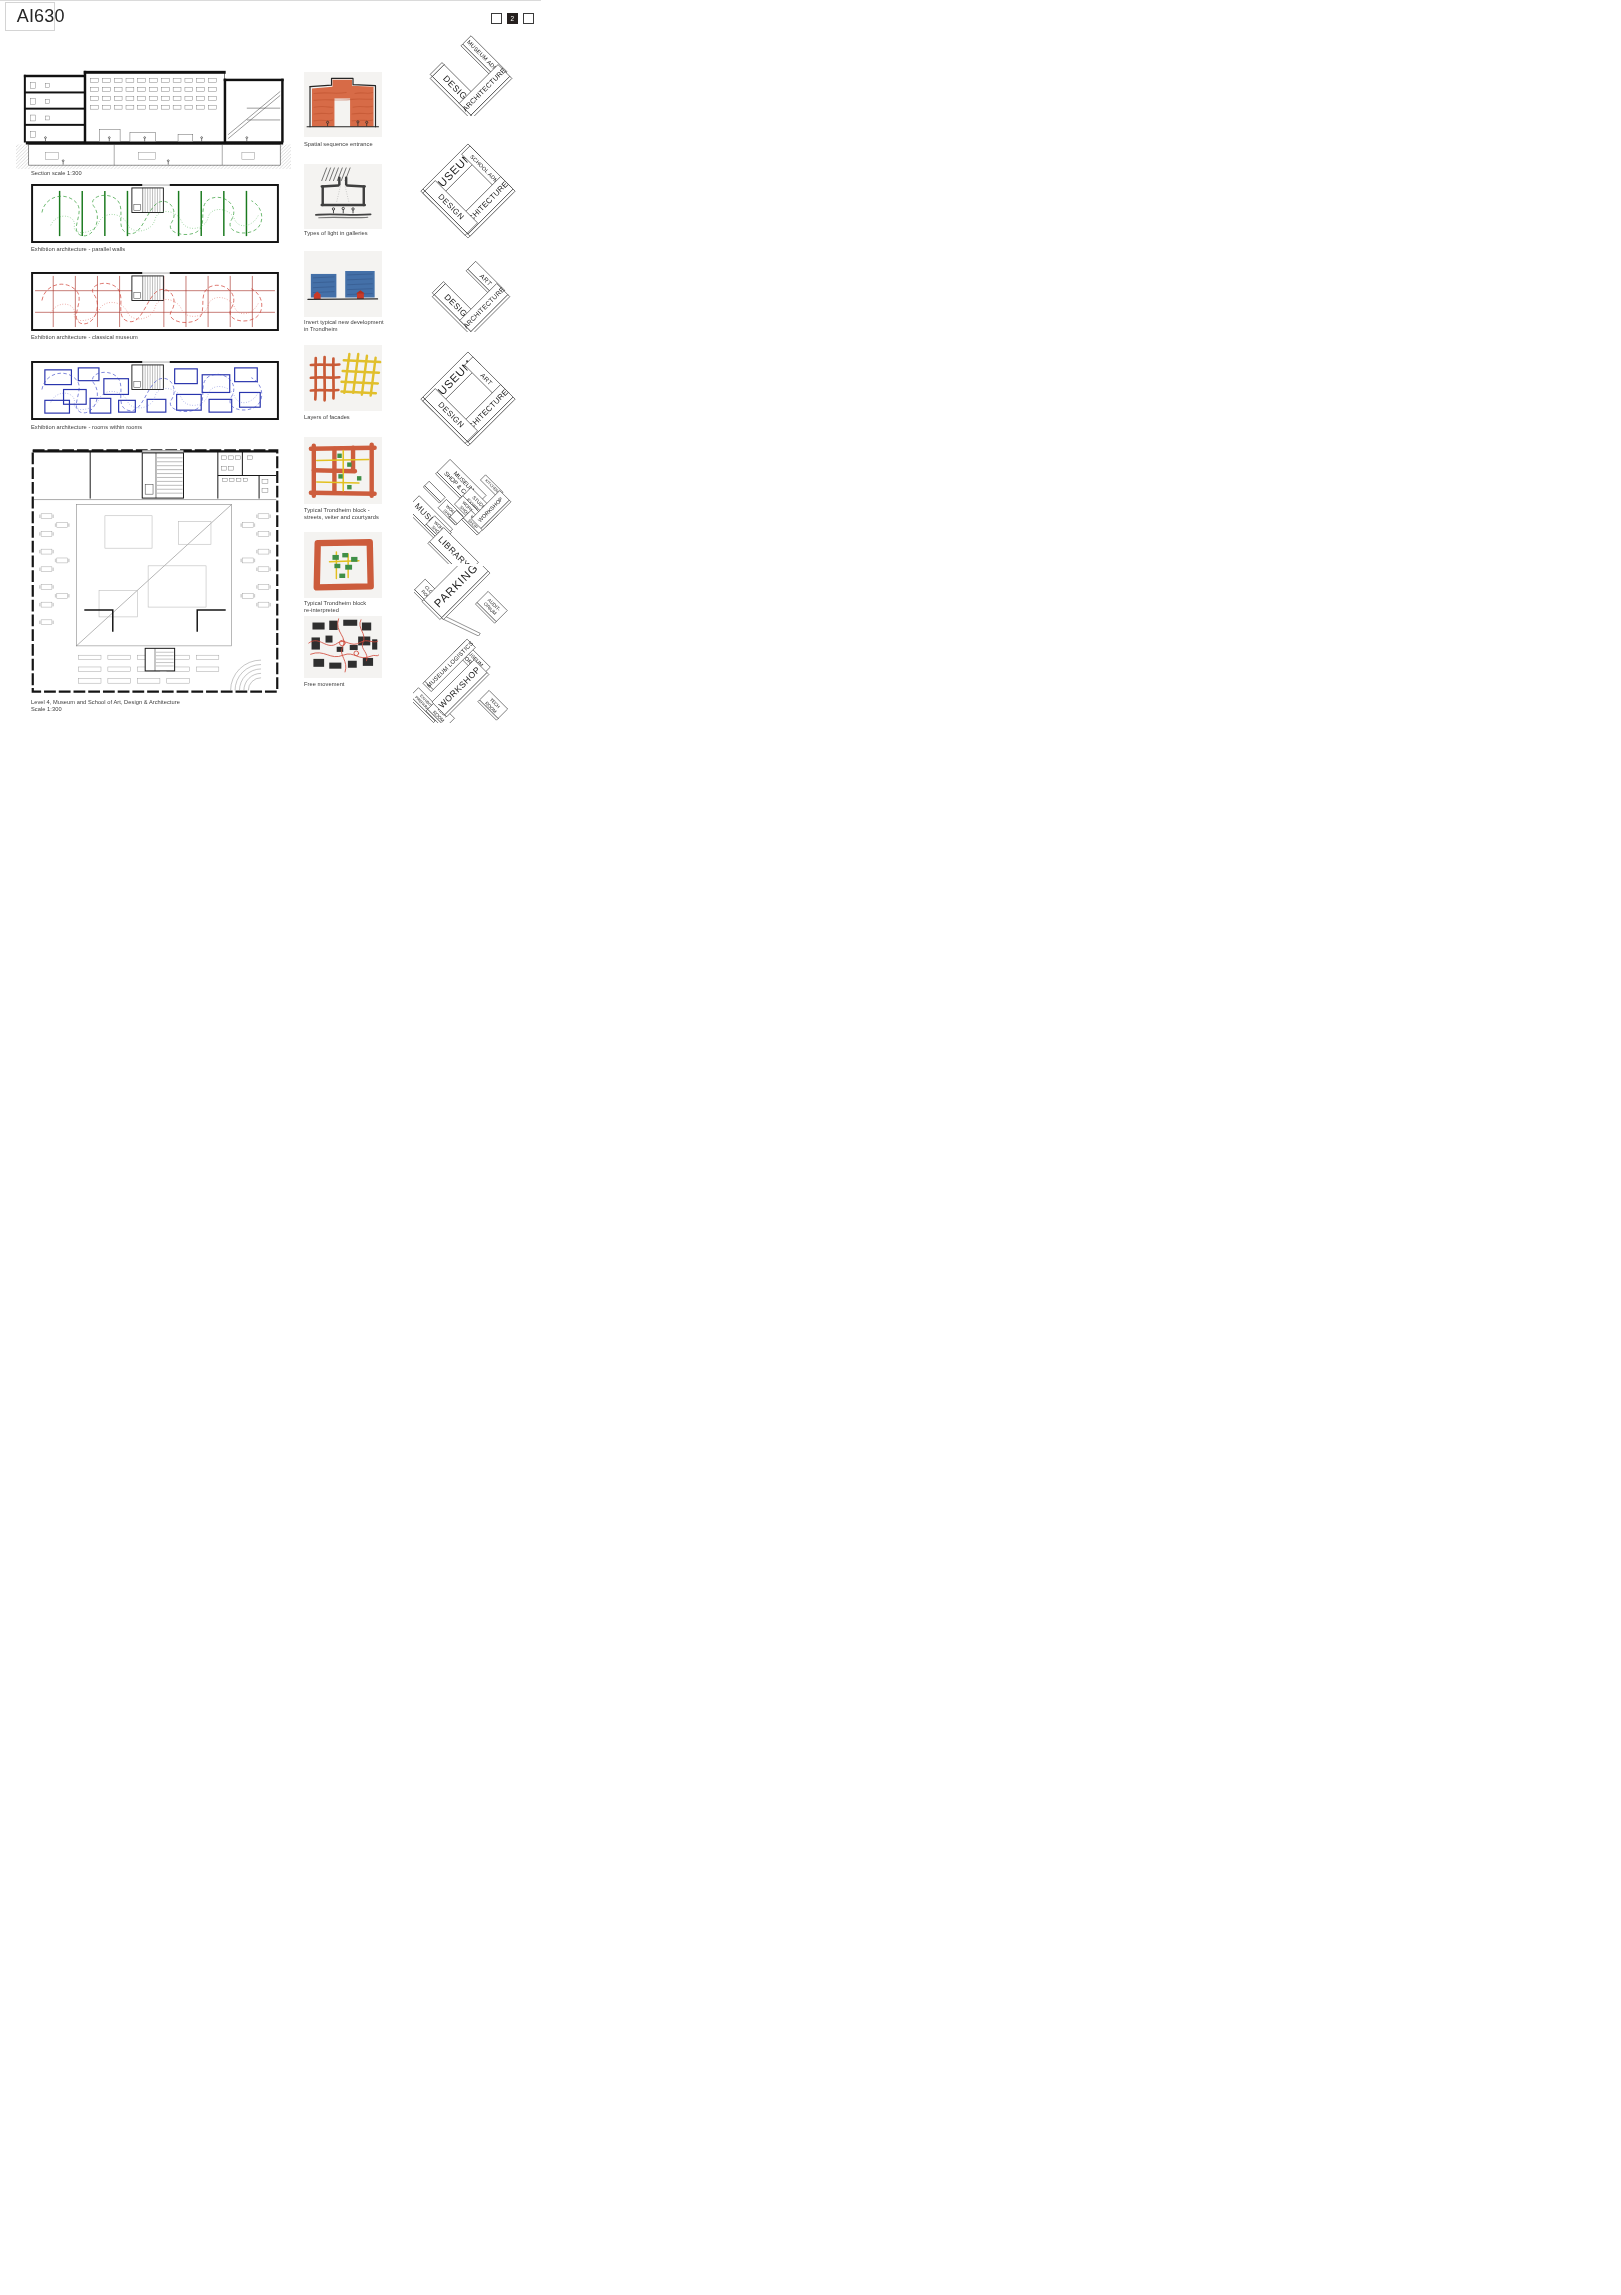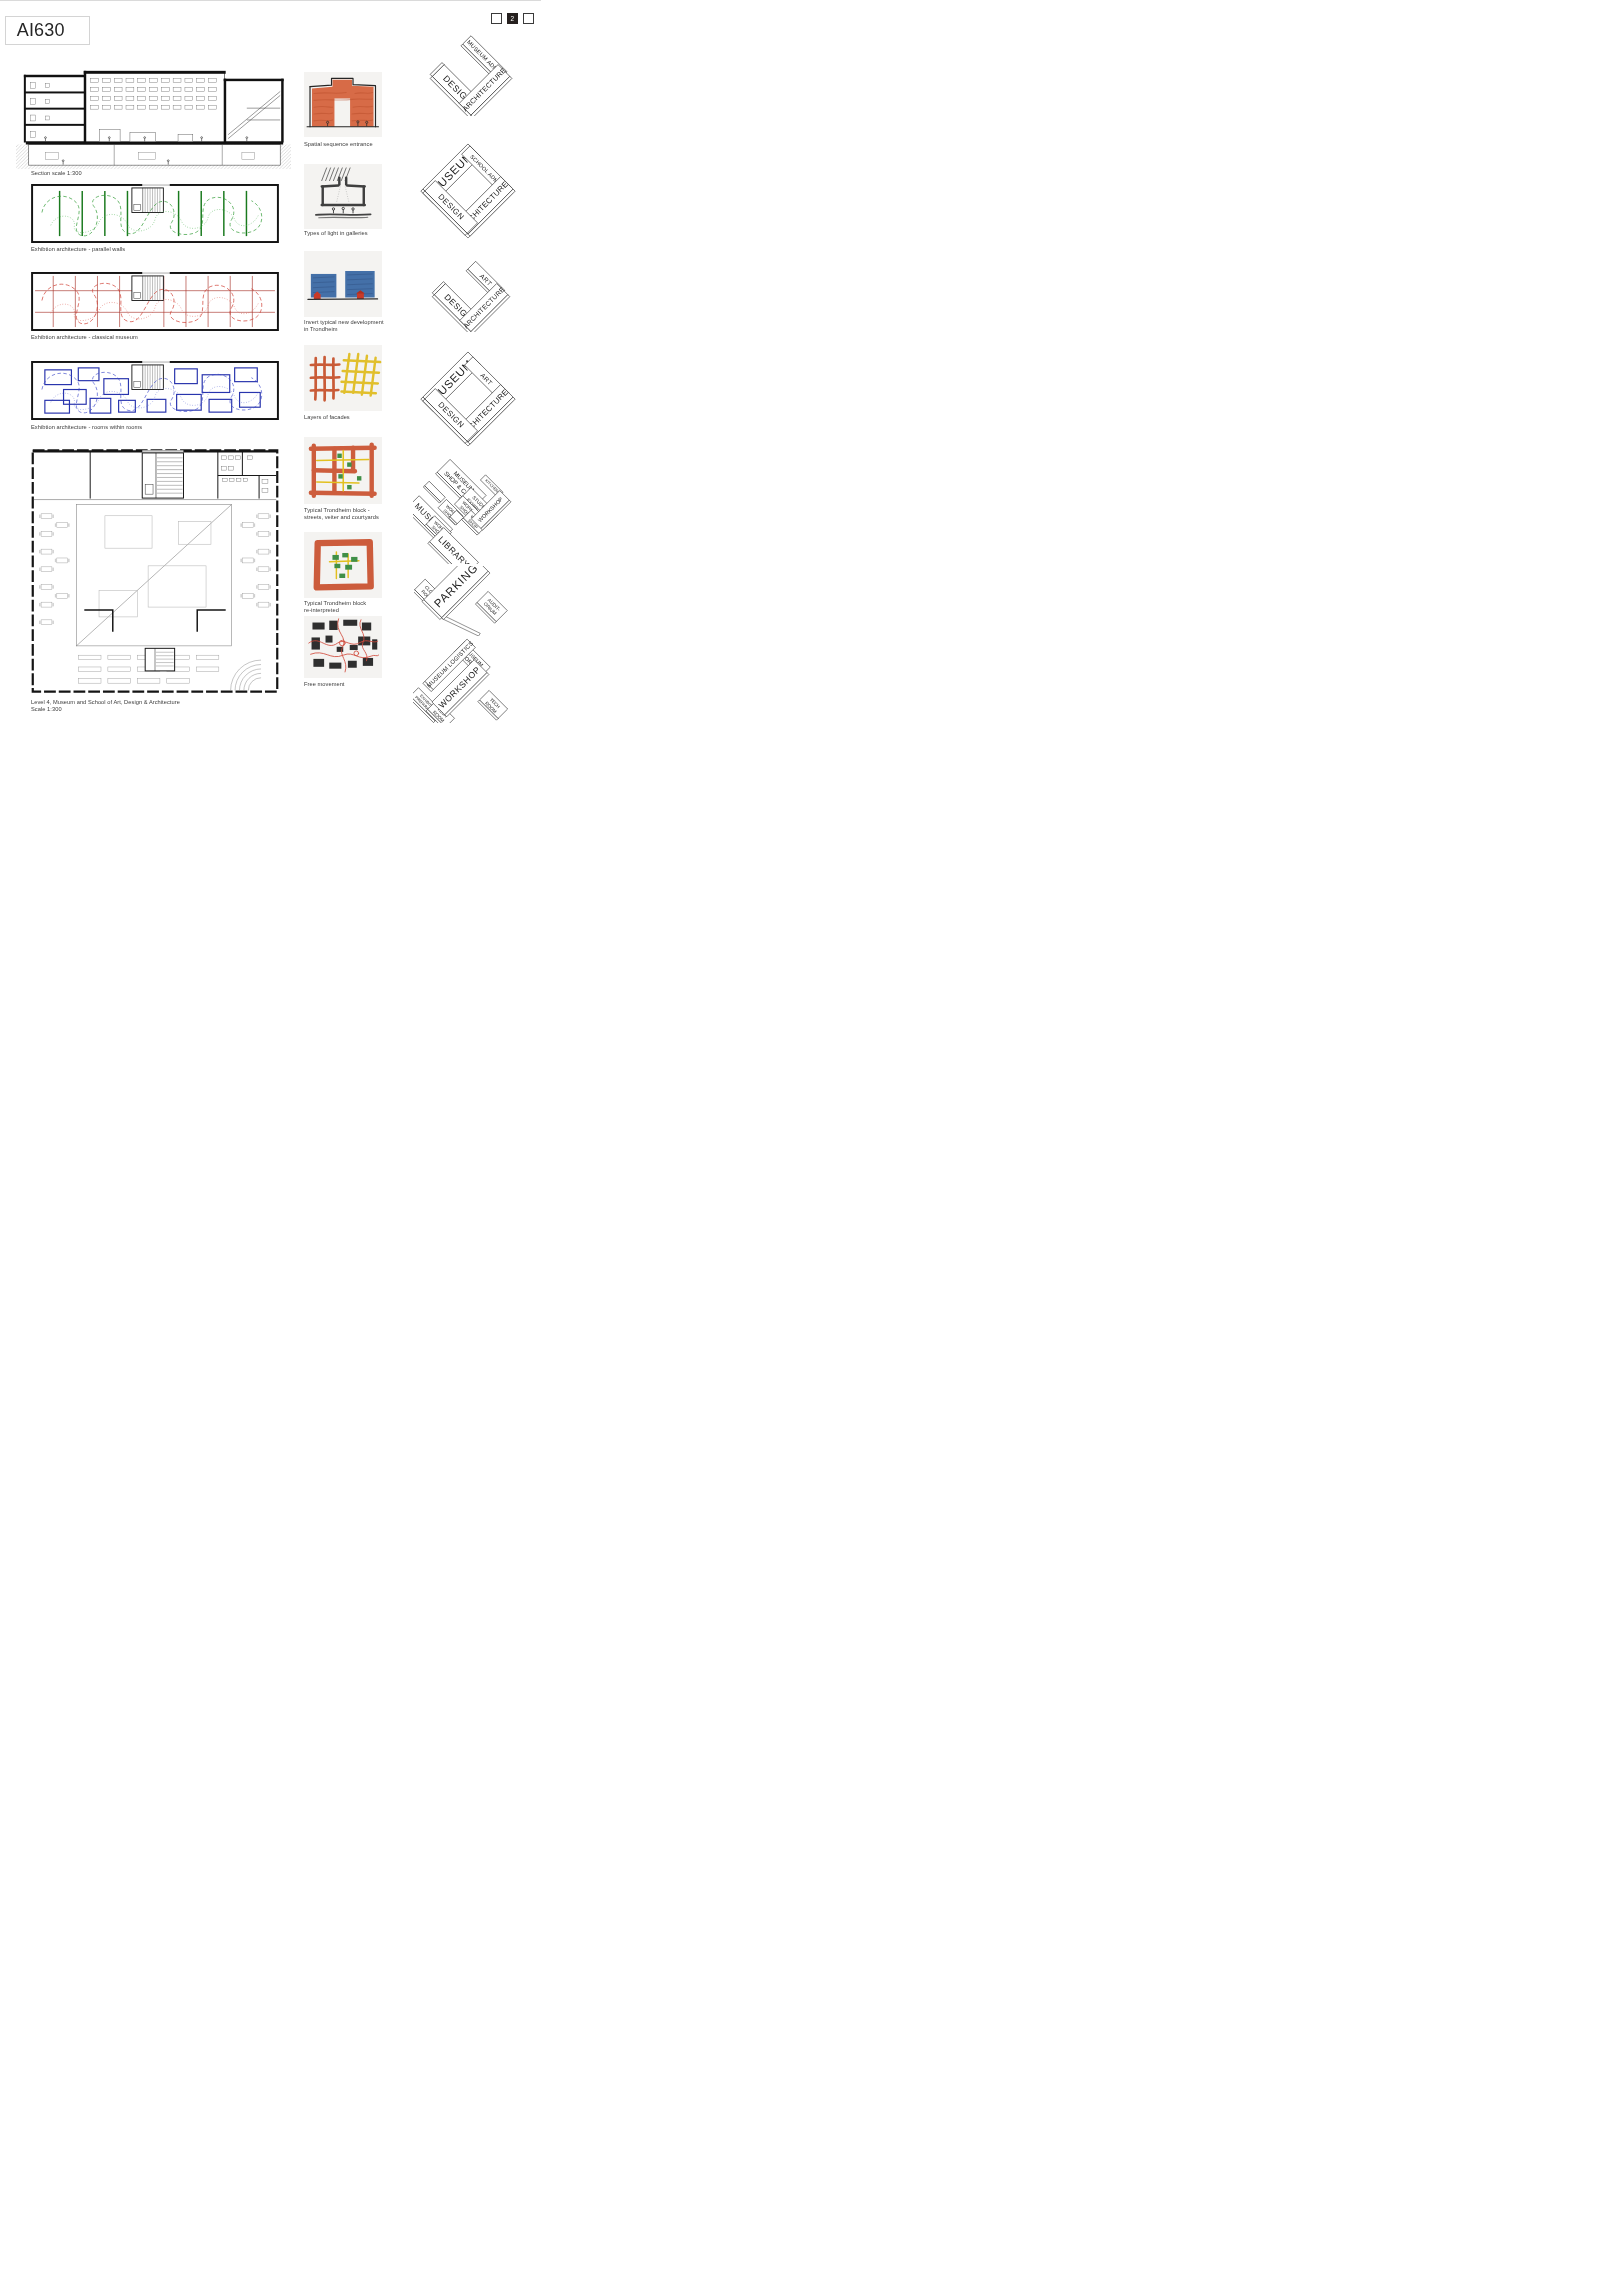--- a/index.html
+++ b/index.html
@@ -1,19 +1,19 @@
 <!DOCTYPE html>
 <html style="font-size:7.9px"><head>
 <meta charset="utf-8">
 <style>
   html,body{margin:0;padding:0;background:#fff}
   body{width:541px;height:765px;position:relative;overflow:hidden;
        font-family:"Liberation Sans",sans-serif;background:#fff}
   .topline{position:absolute;left:0;top:0;width:100%;height:0.5px;background:#dadada}
-  .title-box{position:absolute;left:4.9px;top:16px;width:85px;height:28.5px;
+  .title-box{position:absolute;left:4.9px;top:2px;width:50px;height:28.5px;
              border:0.7px solid #d4d4d4;background:#fff;box-sizing:border-box}
   .title-box .t{position:absolute;left:10.8px;top:3.4px;font-size:18px;color:#262626;letter-spacing:0.2px}
   .pager{position:absolute;left:491px;top:13.3px;width:47px;height:10.8px}
   .sq{position:absolute;width:10.8px;height:10.8px;border:0.7px solid #3a3a3a;background:#fff;
       box-sizing:border-box;text-align:center;font-size:6.4px;line-height:9.3px;color:#fff;cursor:pointer}
   .sq.active{background:#26211f;border-color:#26211f}
   .fig{position:absolute}
   .sketch{position:absolute;background:#f4f3f1}
   .cap{position:absolute;font-size:5.7px;line-height:7.4px;color:#3c3c3c;letter-spacing:0.05px}
   svg{display:block;width:100%;height:100%}

